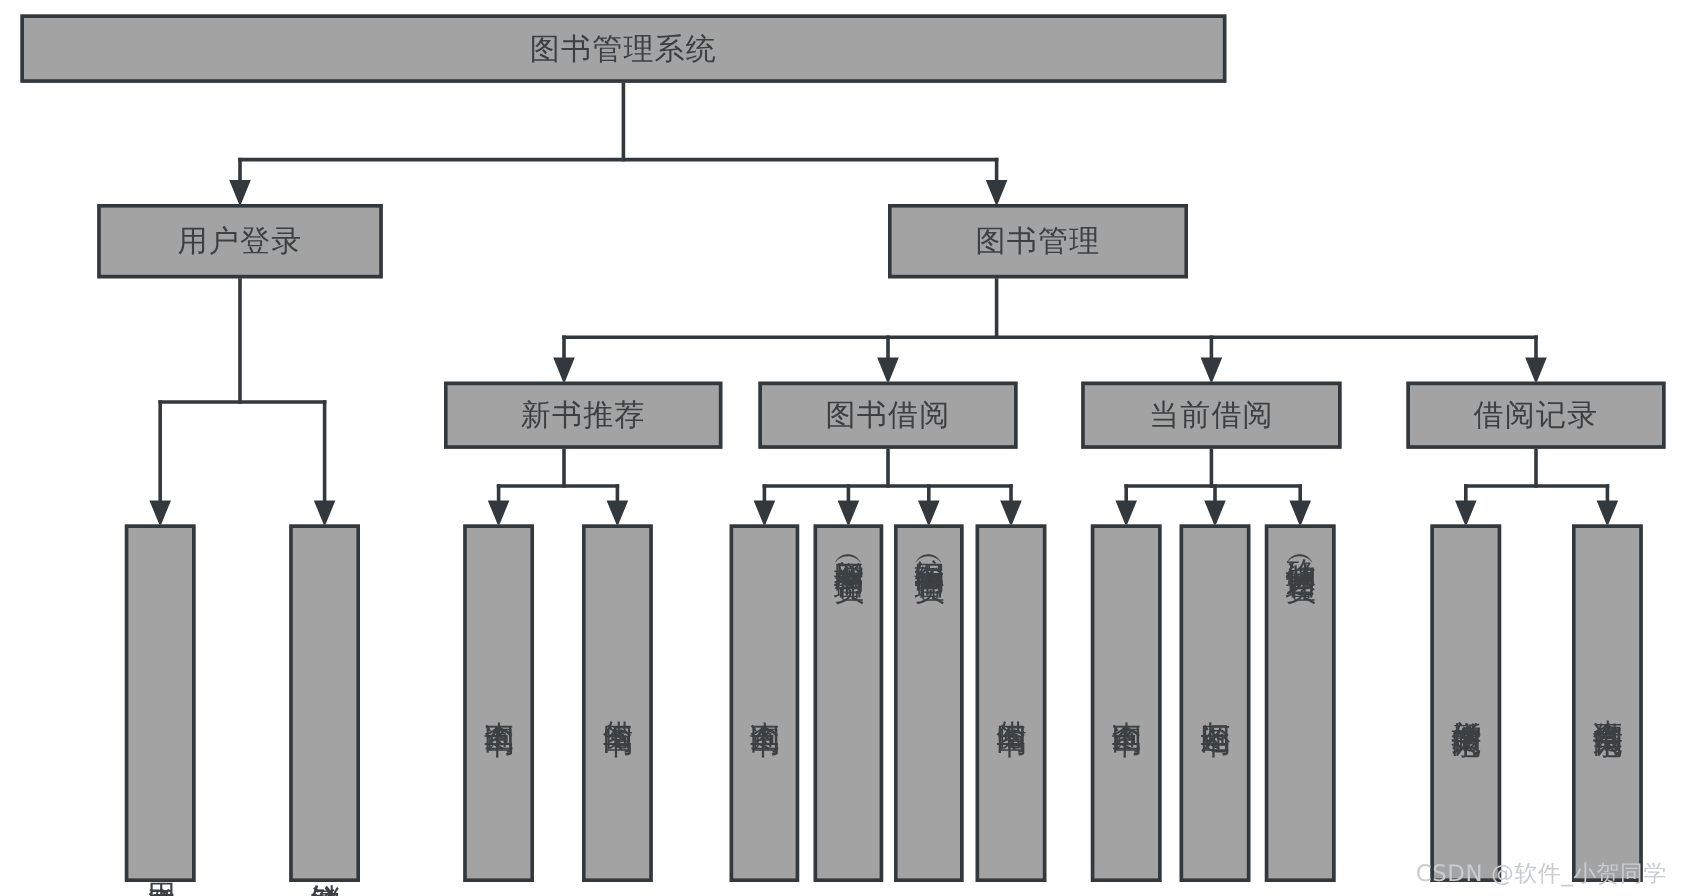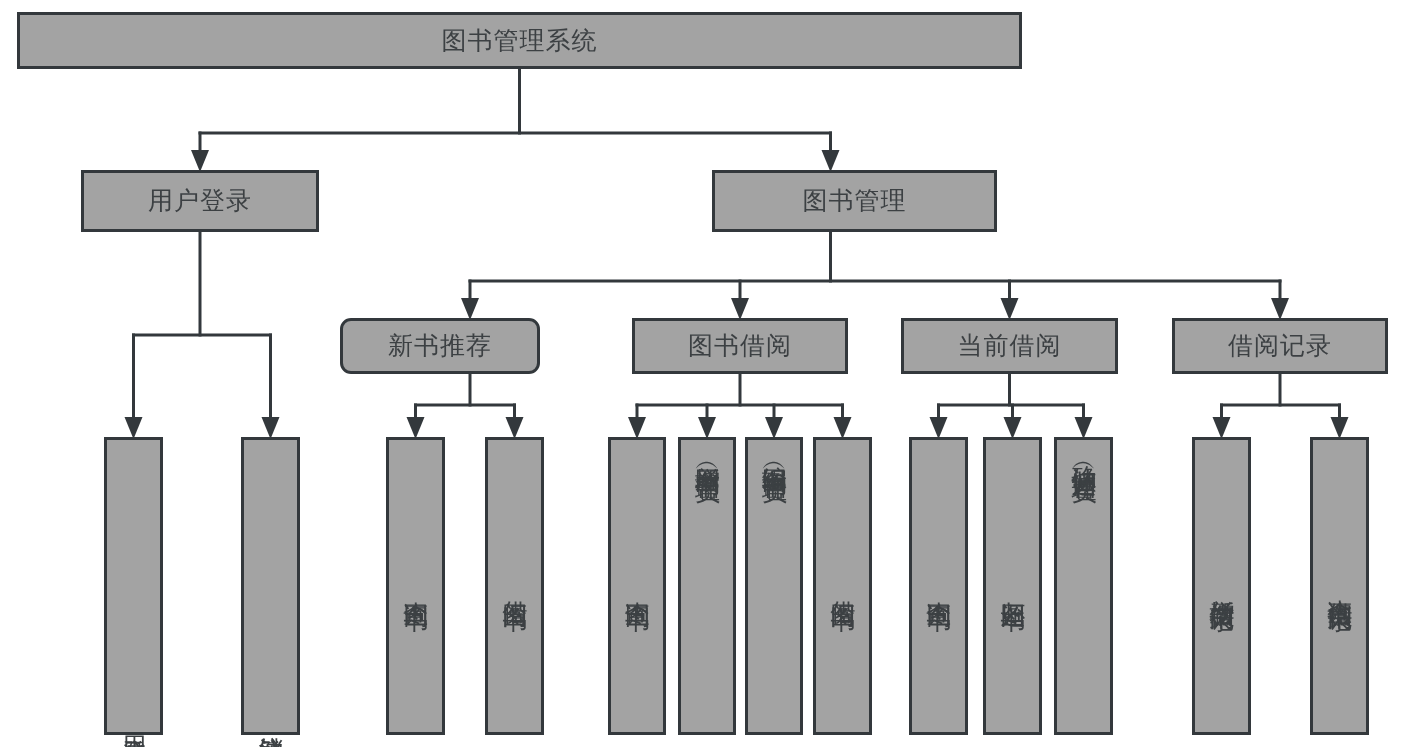--- a/index.html
+++ b/index.html
@@ -138,24 +138,24 @@
       <polygon points="1330.5,417 1348.5,417 1339.5,439"></polygon>
     </svg>
 
   <div id="nodes-layer">
       <div class="node horiz" style="left: 17px; top: 12px; width: 1005px; height: 57px;">
         <span>图书管理系统</span>
       </div>
       <div class="node horiz" style="left: 81px; top: 170px; width: 238px; height: 62px;">
         <span>用户登录</span>
       </div>
-      <div class="node horiz" style="left: 712px; top: 170px; width: 285px; height: 62px;">
+      <div class="node horiz" style="left: 740px; top: 170px; width: 250px; height: 62px;">
         <span>图书管理</span>
       </div>
-      <div class="node horiz" style="left: 340px; top: 318px; width: 200px; height: 56px; border-radius: 11px;">
+      <div class="node horiz" style="left: 370px; top: 318px; width: 232px; height: 56px;">
         <span>新书推荐</span>
       </div>
       <div class="node horiz" style="left: 632px; top: 318px; width: 216px; height: 56px;">
         <span>图书借阅</span>
       </div>
       <div class="node horiz" style="left: 901px; top: 318px; width: 217px; height: 56px;">
         <span>当前借阅</span>
       </div>
       <div class="node horiz" style="left: 1172px; top: 318px; width: 216px; height: 56px; justify-content: center;">
         <span>借阅记录</span>
@@ -194,14 +194,15 @@
         <span>确认归还（管理员）</span>
       </div>
       <div class="node vert align-center" style="left: 1192px; top: 437px; width: 59px; height: 298px;">
         <span>新增借阅记录</span>
       </div>
       <div class="node vert align-center" style="left: 1310px; top: 437px; width: 59px; height: 298px;">
         <span>查询借阅记录</span>
       </div>
     </div>
 
+  <div class="watermark">CSDN @软件_小贺同学</div>
 
 </div>
 
 </body></html>

